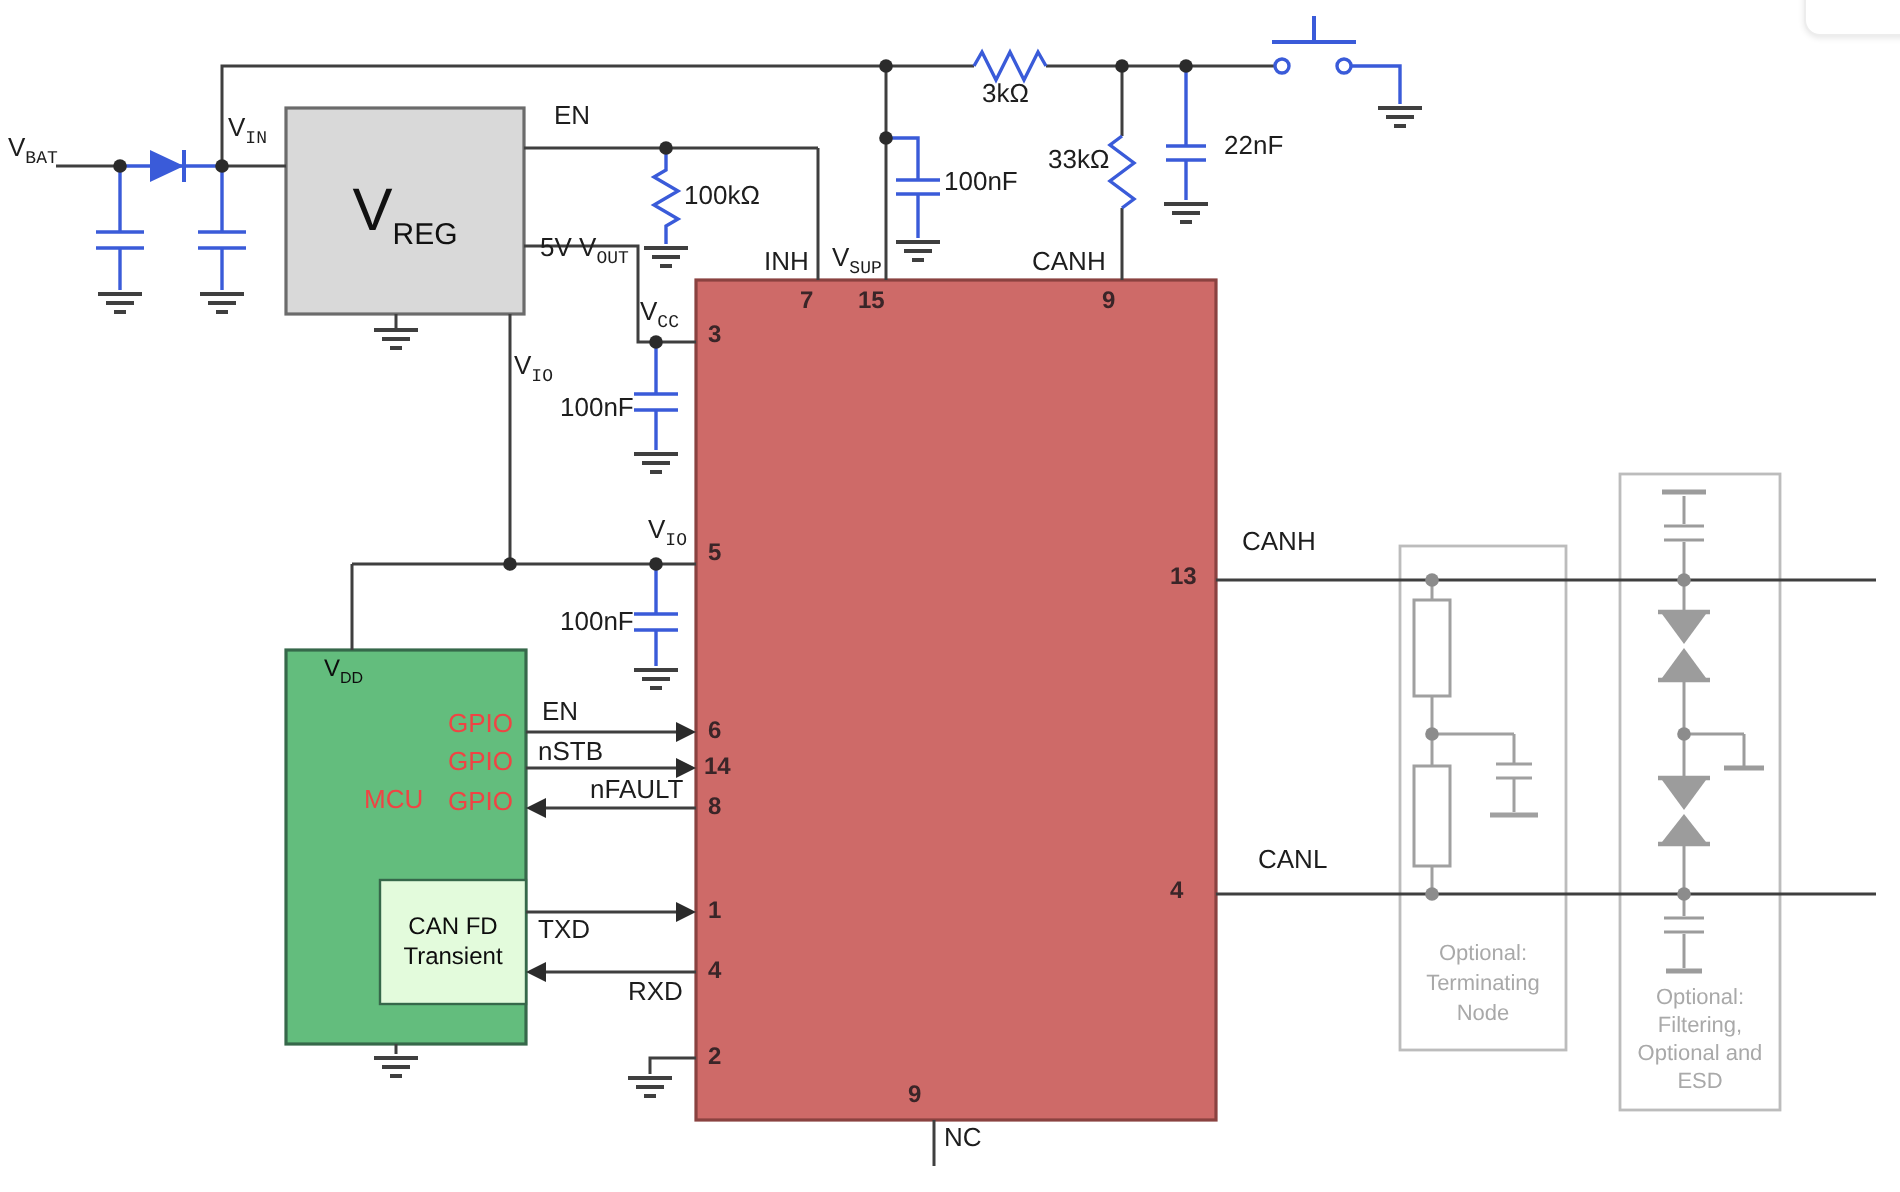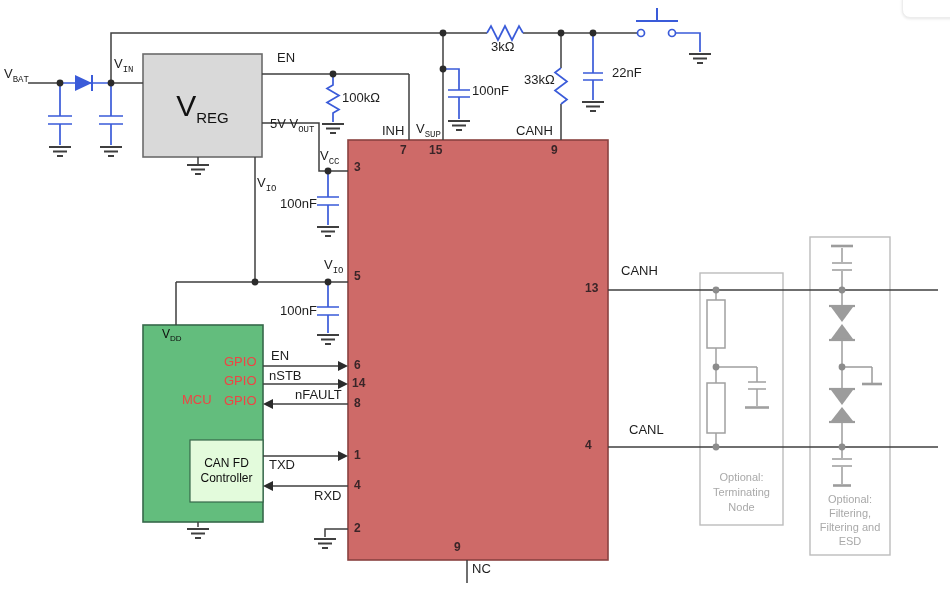--- a/index.html
+++ b/index.html
@@ -244,29 +244,29 @@
   <span class="pin" style="left:585px;top:439px">4</span>
   <span class="pin" style="left:454px;top:541px">9</span>
 
   <span class="vdd-lbl" style="left:162px;top:328px"><span>V</span><sub>DD</sub></span>
   <span class="mcu-lbl" style="left:182px;top:393px">MCU</span>
   <span class="mcu-lbl" style="left:224px;top:355px">GPIO</span>
   <span class="mcu-lbl" style="left:224px;top:374px">GPIO</span>
   <span class="mcu-lbl" style="left:224px;top:394px">GPIO</span>
   <span class="canfd-lbl">
     <span>CAN FD</span>
-    <span>Controller</span>
+    <span>Transient</span>
   </span>
 
   <div class="note" style="left:700px;top:470px;width:83px">
     <span>Optional:</span>
     <span>Terminating</span>
     <span>Node</span>
   </div>
   <div class="note" style="left:808px;top:492px;width:84px;line-height:14px">
     <span>Optional:</span>
     <span>Filtering,</span>
-    <span>Filtering and</span>
+    <span>Optional and</span>
     <span>ESD</span>
   </div>
 
   <div id="artifact"></div>
 </div>
 
 </body></html>

